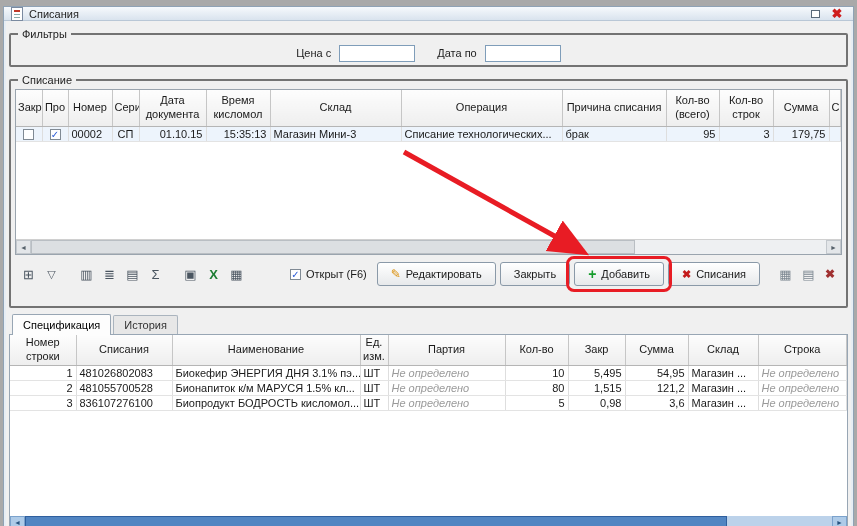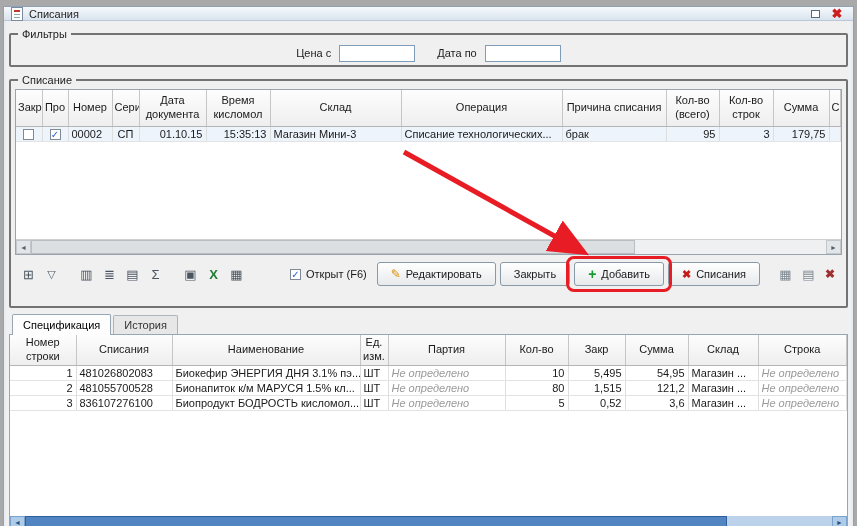--- a/index.html
+++ b/index.html
@@ -321,21 +321,21 @@
             <td class="l">Магазин ...</td>
             <td class="l muted">Не определено</td>
           </tr>
           <tr>
             <td class="r">3</td>
             <td class="l">836107276100</td>
             <td class="l">Биопродукт БОДРОСТЬ кисломол...</td>
             <td class="l">ШТ</td>
             <td class="l muted">Не определено</td>
             <td class="r">5</td>
-            <td class="r">0,52</td>
+            <td class="r">0,98</td>
             <td class="r">3,6</td>
             <td class="l">Магазин ...</td>
             <td class="l muted">Не определено</td>
           </tr>
         </tbody>
       </table>
       <div class="spec-fill"></div>
       <div class="hscroll blue">
         <span class="sbtn">◄</span>
         <div class="strack">

